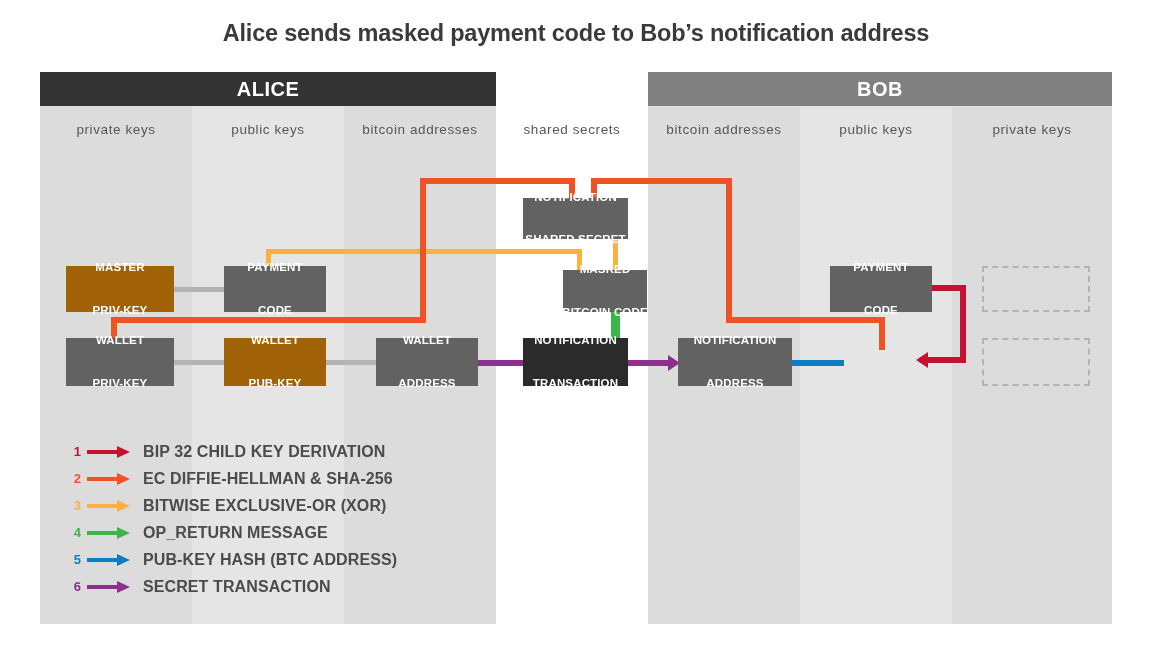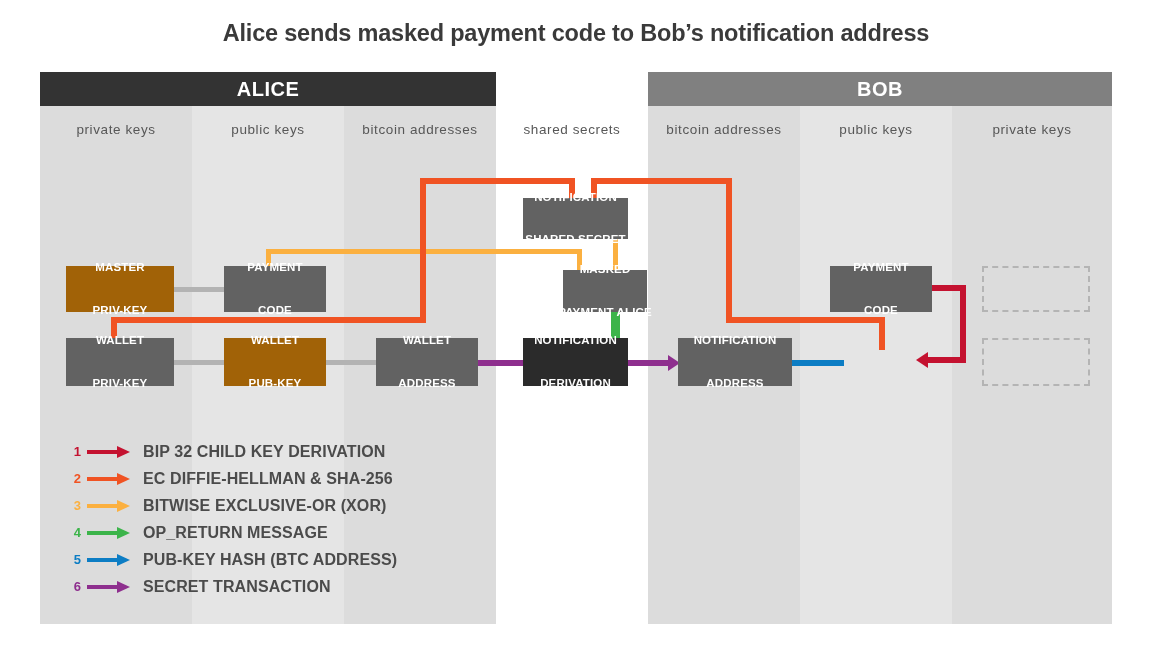--- a/index.html
+++ b/index.html
@@ -152,21 +152,21 @@
     <span class="ln">CODE</span>
   </div>
 
   <div class="node dark" style="left:483px;top:126px;width:105px;height:41px;">
     <span class="ln">NOTIFICATION</span>
     <span class="ln">SHARED SECRET</span>
   </div>
 
   <div class="node dark" style="left:483px;top:198px;width:84px;height:42px;margin-left:40px;">
     <span class="ln">MASKED</span>
-    <span class="ln">PAYMENT ALICE</span>
+    <span class="ln">BITCOIN CODE</span>
   </div>
 
   <div class="node dark" style="left:790px;top:194px;width:102px;height:46px;">
     <span class="ln">PAYMENT</span>
     <span class="ln">CODE</span>
   </div>
 
   <div class="node dark" style="left:26px;top:266px;width:108px;height:48px;">
     <span class="ln">WALLET</span>
     <span class="ln">PRIV-KEY</span>
@@ -177,21 +177,21 @@
     <span class="ln">PUB-KEY</span>
   </div>
 
   <div class="node dark" style="left:336px;top:266px;width:102px;height:48px;">
     <span class="ln">WALLET</span>
     <span class="ln">ADDRESS</span>
   </div>
 
   <div class="node darker" style="left:483px;top:266px;width:105px;height:48px;">
     <span class="ln">NOTIFICATION</span>
-    <span class="ln">DERIVATION</span>
+    <span class="ln">TRANSACTION</span>
   </div>
 
   <div class="node dark" style="left:638px;top:266px;width:114px;height:48px;">
     <span class="ln">NOTIFICATION</span>
     <span class="ln">ADDRESS</span>
   </div>
 
 
   <div class="node ghost" style="left:942px;top:194px;width:108px;height:46px;"></div>
   <div class="node ghost" style="left:942px;top:266px;width:108px;height:48px;"></div>

